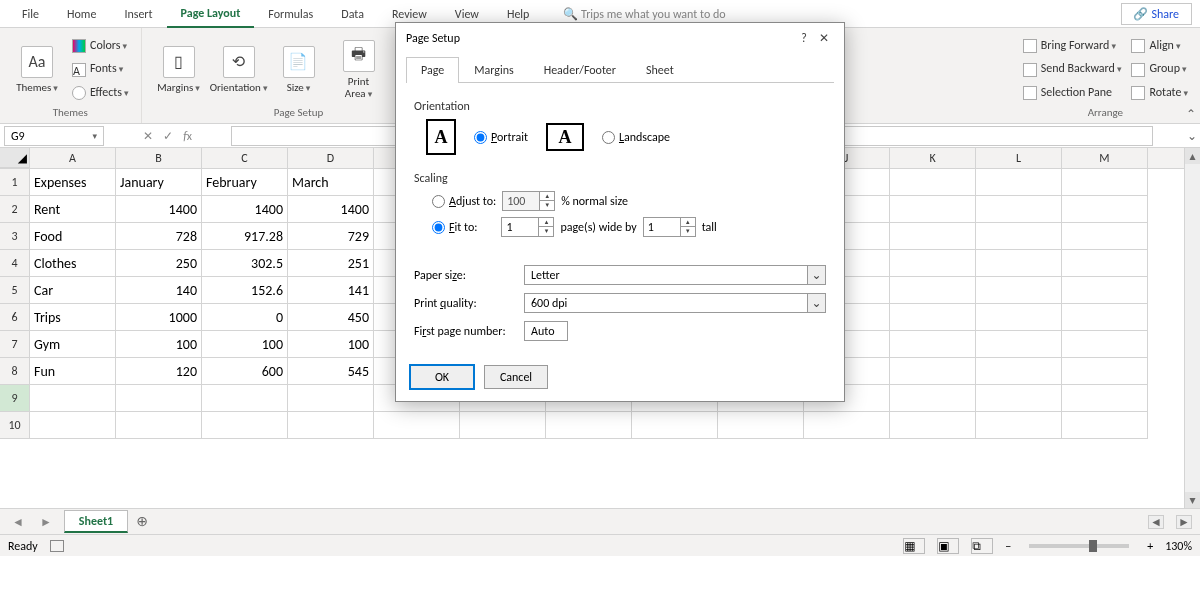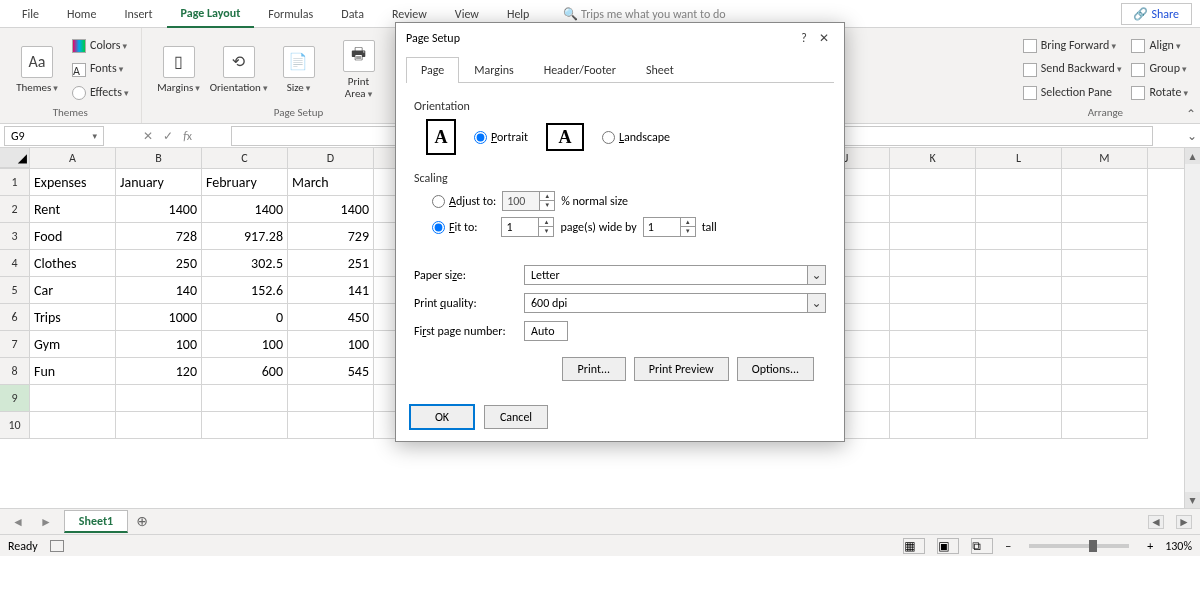--- a/index.html
+++ b/index.html
@@ -489,23 +489,18 @@
       <div class="combo">
           <span>600 dpi</span>
           <div class="dd">⌄</div>
         </div>
     </div>
     <div class="fld">
       <label><span>Fi</span><span class="u">r</span><span>st page number:</span></label>
       <input class="txtbox" value="Auto" style="">
     </div>
 
-    <div class="dlg-btns">
-      <div class="btn">Print...</div>
-      <div class="btn">Print Preview</div>
-      <div class="btn">Options...</div>
-    </div>
   </div>
   <div class="dlg-okrow">
     <div class="btn primary">OK</div>
     <div class="btn">Cancel</div>
   </div>
 </div>
 
 </body></html>

